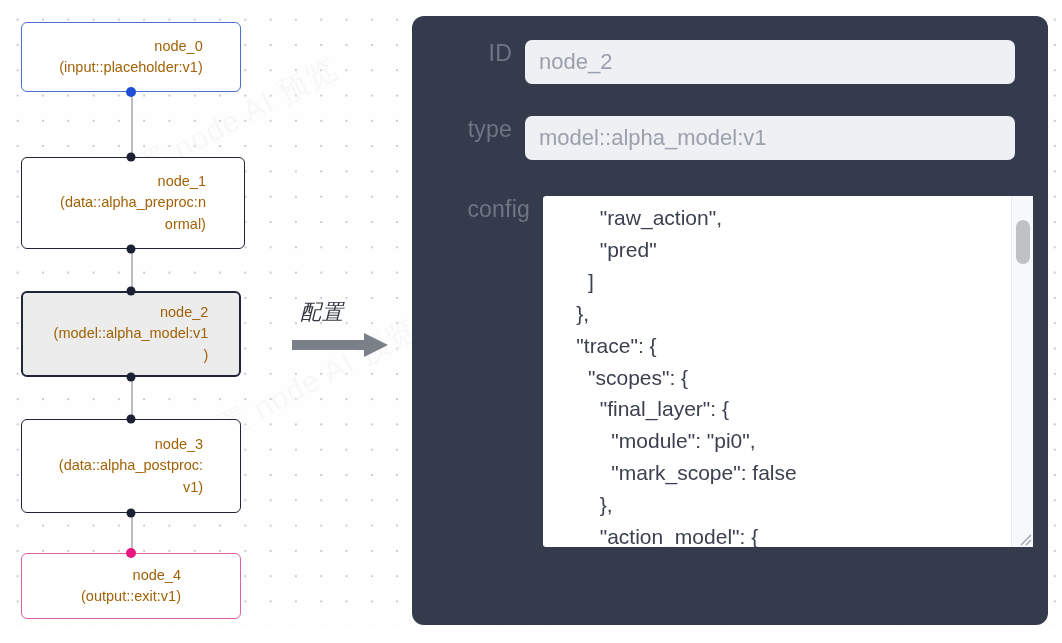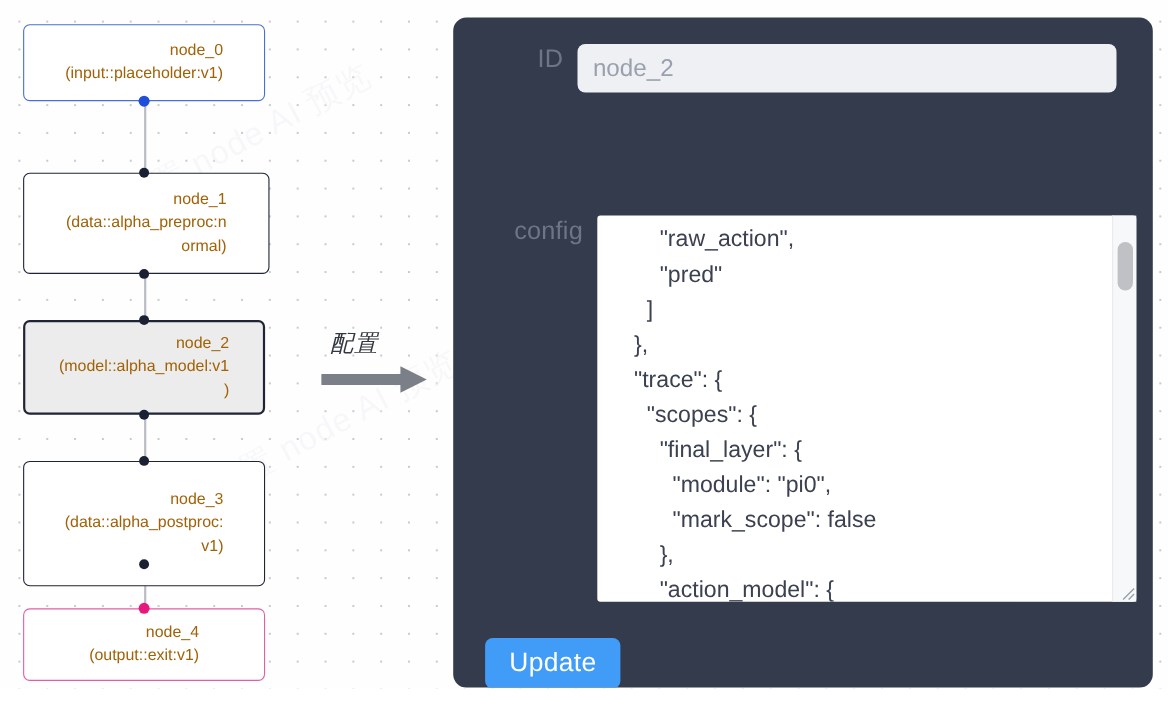--- a/index.html
+++ b/index.html
@@ -282,21 +282,21 @@
     <div class="handle" style="left:131px; top:249px;"></div>
 
     <div class="node selected" style="left:21px; top:291px; width:220px; height:86px;">
       <span class="node-text">node_2
 (model::alpha_model:v1
 )</span>
     </div>
     <div class="handle" style="left:131px; top:291px;"></div>
     <div class="handle" style="left:131px; top:377px;"></div>
 
-    <div class="node" style="left:21px; top:419px; width:220px; height:114px;">
+    <div class="node" style="left:21px; top:419px; width:220px; height:94px;">
       <span class="node-text">node_3
 (data::alpha_postproc:
 v1)</span>
     </div>
     <div class="handle" style="left:131px; top:419px;"></div>
     <div class="handle" style="left:131px; top:513px;"></div>
 
     <div class="node output-node" style="left:21px; top:553px; width:220px; height:66px;">
       <span class="node-text">node_4
 (output::exit:v1)</span>
@@ -310,20 +310,24 @@
       </svg>
     </div>
 
     <div id="inspector-panel">
 
       <div class="field-row" id="row-id">
         <div class="field-label">ID</div>
         <input class="field-input" type="text" value="node_2" style="">
       </div>
 
+      <div class="field-row" id="row-type">
+        <div class="field-label">type</div>
+        <input class="field-input" type="text" value="model::alpha_model:v1" style="">
+      </div>
 
       <div class="field-row" id="row-config">
         <div class="field-label">config</div>
         <div class="config-area-wrap">
           <textarea id="config-textarea" style="">        "raw_action",
         "pred"
       ]
     },
     "trace": {
       "scopes": {
@@ -334,18 +338,17 @@
         "action_model": {</textarea>
           <div id="config-scrollbar">
             <div id="config-scroll-thumb"></div>
           </div>
           <svg id="config-resize-handle" viewBox="0 0 16 16">
             <path d="M15 5 L5 15 M15 10 L10 15" stroke="#9aa0ab" stroke-width="1.3" fill="none"></path>
           </svg>
         </div>
       </div>
 
-      <button id="update-button">Update</button>
 
     </div>
 
   </div>
 </div>
 
 </body></html>

